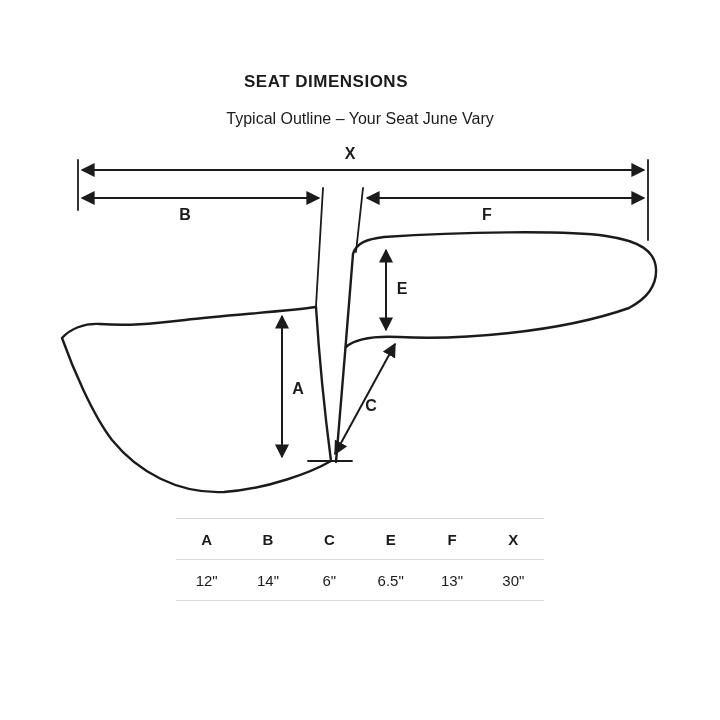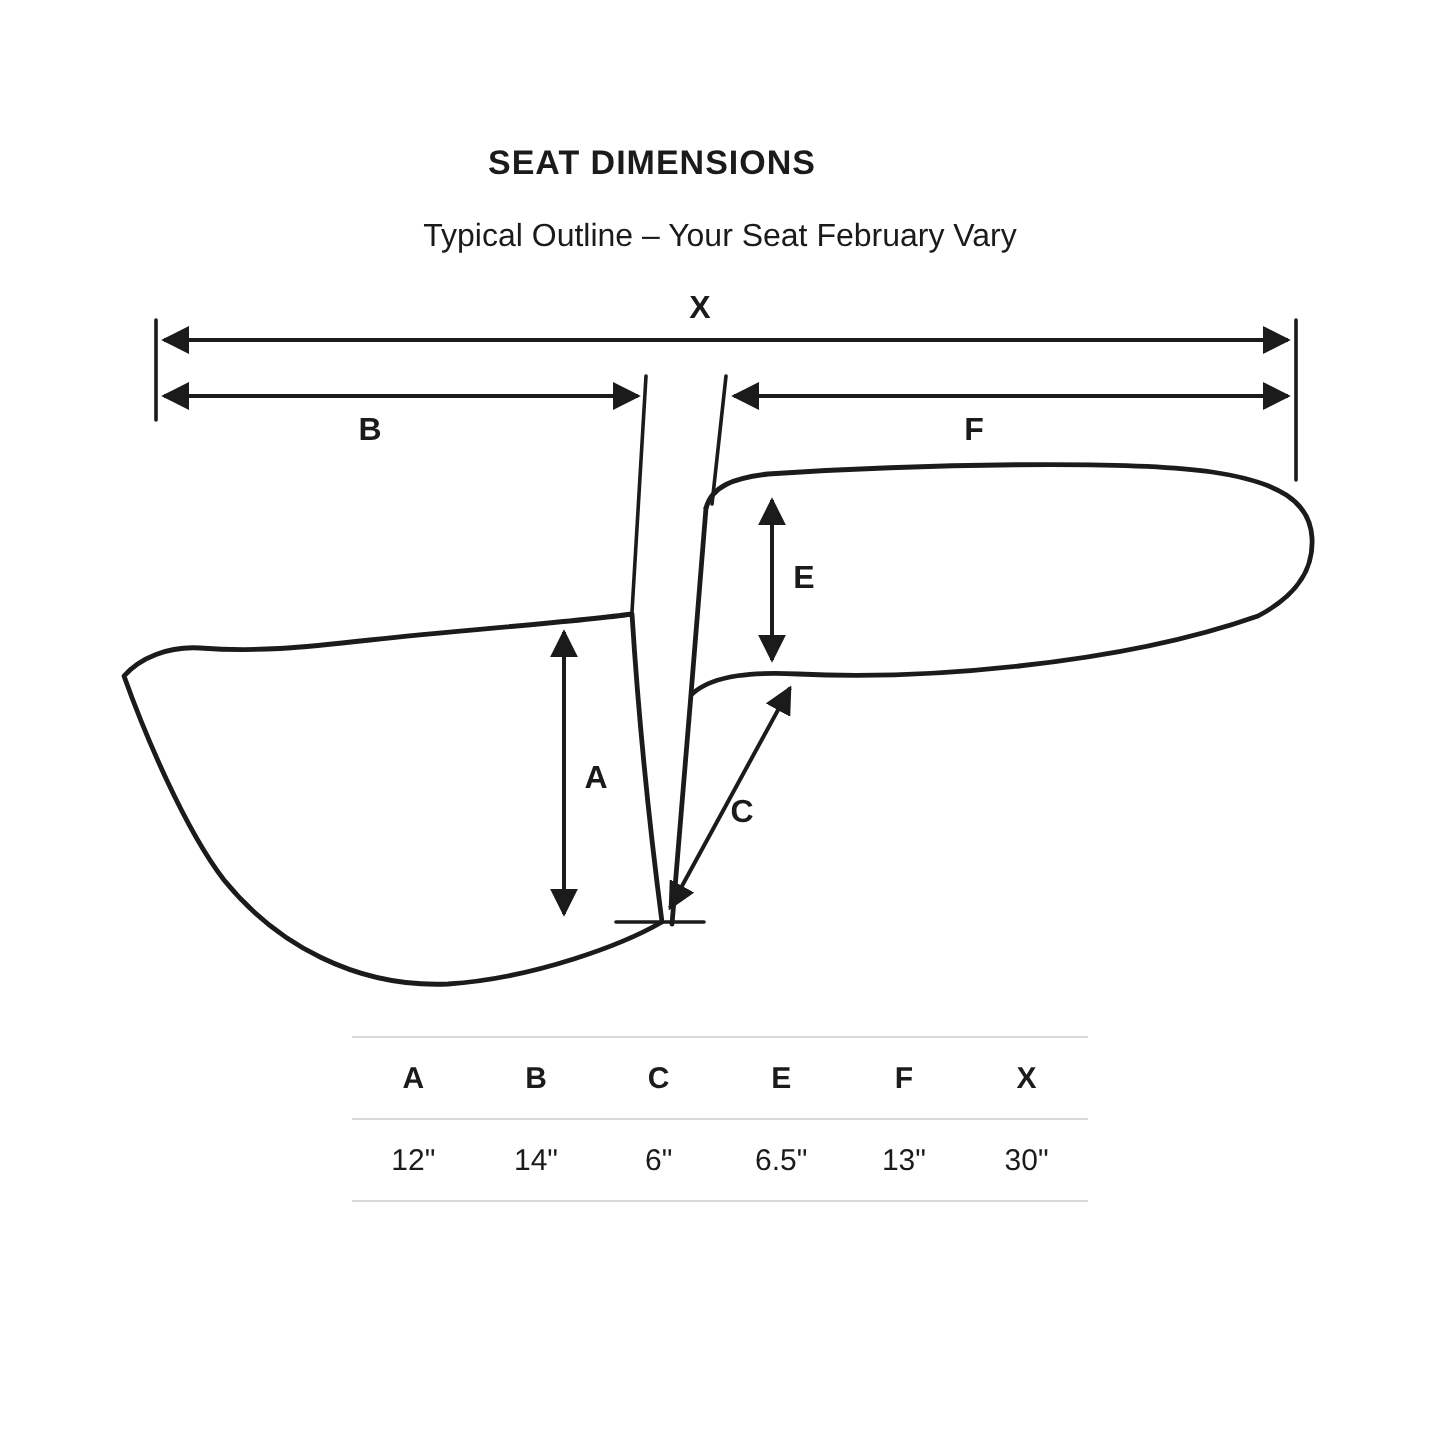--- a/index.html
+++ b/index.html
@@ -26,21 +26,21 @@
     border-top:1px solid #d9d9d9;border-bottom:1px solid #d9d9d9;
   }
   .row{display:flex;height:40px;align-items:center;}
   .row.header{border-bottom:1px solid #d9d9d9;font-weight:bold;}
   .cell{flex:1;text-align:center;font-size:15px;}
 </style>
 </head>
 <body>
 
 <div class="title">SEAT DIMENSIONS</div>
-<div class="subtitle">Typical Outline – Your Seat February Vary</div>
+<div class="subtitle">Typical Outline – Your Seat June Vary</div>
 
 <svg class="diagram" width="720" height="372" viewBox="0 0 720 372">
   <defs>
     <marker id="arrow" viewBox="0 0 10 10" refX="9" refY="5" markerWidth="7" markerHeight="7" orient="auto-start-reverse">
       <path d="M0,0 L10,5 L0,10 Z" fill="#1b1b1b"></path>
     </marker>
   </defs>
 
   <path class="outline" d="M 62 198
            C 70 189, 84 183, 100 184

